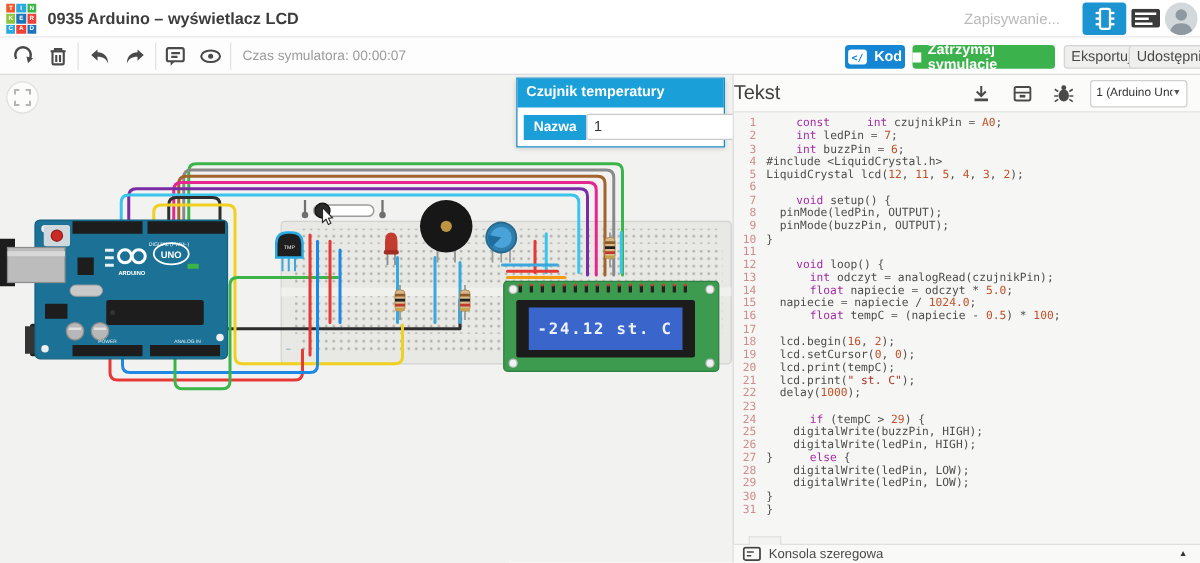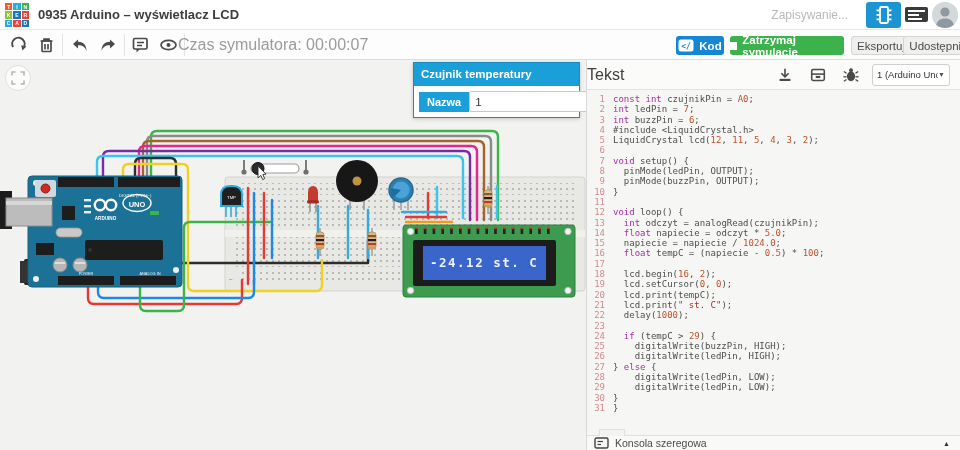--- a/index.html
+++ b/index.html
@@ -12,21 +12,21 @@
   .doc-title { position:absolute; left:38px; top:0; line-height:30px; font-size:13px; font-weight:bold; color:#3c3c3c; }
   .saving { position:absolute; right:112px; top:0; line-height:30px; font-size:12px; color:#b9b9b9; }
   .circuits-btn { position:absolute; left:866px; top:2px; width:35px; height:26px; background:#1d94d2; border-radius:3px; display:flex; align-items:center; justify-content:center; }
   .list-btn { position:absolute; left:905px; top:7px; width:24px; height:16px; }
   .avatar { position:absolute; left:932px; top:2px; width:26px; height:26px; border-radius:50%; overflow:hidden; background:#d6dadd; }
 
   
   .toolbar { position:absolute; left:0; top:30px; width:960px; height:30px; background:#fdfdfd; border-bottom:1px solid #dcdcdc; z-index:29; }
   .tb-icon { position:absolute; top:5px; width:24px; height:20px; display:flex; align-items:center; justify-content:center; cursor:pointer; }
   .tb-sep { position:absolute; top:4px; width:1px; height:22px; background:#e2e2e2; }
-  .sim-time { position:absolute; left:178px; top:0; line-height:30px; font-size:16px; color:#9b9b9b; }
+  .sim-time { position:absolute; left:194px; top:0; line-height:30px; font-size:11px; color:#9b9b9b; }
   .btn { position:absolute; top:6px; height:19px; border-radius:3px; font-size:11.5px; display:flex; align-items:center; justify-content:center; gap:5px; cursor:pointer; }
   .btn-code { left:676px; width:48px; background:#1486d3; color:#fff; font-weight:bold; }
   .btn-stop { left:730px; width:114px; background:#3cb24d; color:#fff; font-weight:bold; }
   .btn-plain { background:#efefee; border:1px solid #d4d4d4; color:#4a4a4a; }
   .btn-export { left:851px; width:60px; }
   .btn-share { left:903px; width:67px; }
   .stop-square { width:8px; height:8px; background:#fff; }
 
   
   .canvas { position:absolute; left:0; top:60px; width:586px; height:390px; background:#f2f2f0; overflow:hidden; }
@@ -47,21 +47,21 @@
   .codeheader .spacer { flex:1; }
   .ch-icon { width:24px; height:22px; margin-right:9px; display:flex; align-items:center; justify-content:center; cursor:pointer; }
   .board-select { width:78px; height:22px; margin-right:10px; background:#fff; border:1px solid #cfcfcf; border-radius:3px; display:flex; align-items:center; font-size:9.5px; color:#333; padding:0 4px; cursor:pointer; }
   .board-select .bs-text { flex:1; white-space:nowrap; overflow:hidden; }
   .board-select .caret { font-size:7px; color:#555; }
 
   .codelines { position:absolute; left:0; top:30px; bottom:15px; width:100%; overflow:hidden; padding-top:4px; font-family:"DejaVu Sans Mono", monospace; font-size:9px; line-height:10.3px; }
   .cl { display:flex; height:10.3px; }
   .ln { width:18px; text-align:right; color:#d08c8c; flex:none; }
   .lc { white-space:pre; color:#4d4d4d; margin-left:8px; }
-  .c-kw { color:#a32ea3; }
+  .c-kw { color:#a32ea3;margin-left:24px; }
   .c-num { color:#c0522a; }
   .c-str { color:#a93226; }
 
   .consolebar { position:absolute; left:0; bottom:0; width:100%; height:15px; background:#f9f9f8; border-top:1px solid #e0e0e0; display:flex; align-items:center; cursor:pointer; }
   .consolebar .grip { position:absolute; left:12px; top:-7px; width:26px; height:7px; background:#f3f3f2; border:1px solid #e0e0e0; border-bottom:none; }
   .console-text { font-size:10.5px; color:#4a4a4a; margin-left:6px; }
   .console-caret { margin-left:auto; margin-right:10px; font-size:7px; color:#333; }
 </style>
 </head>
 <body>

